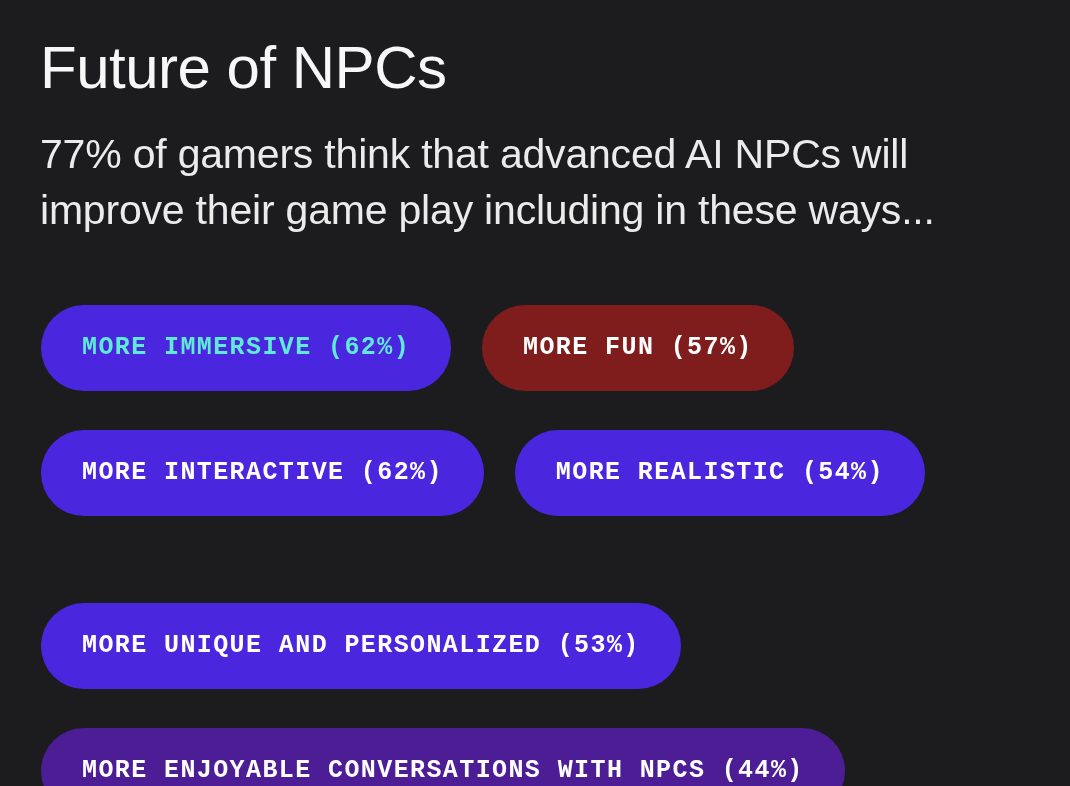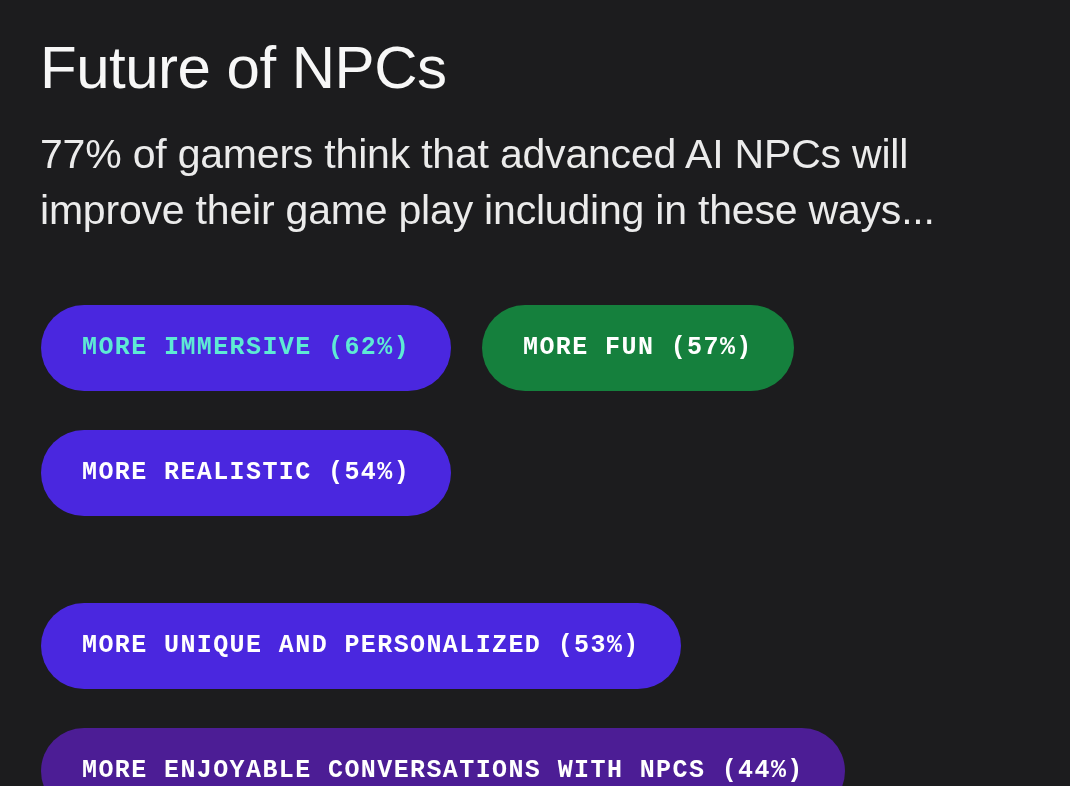--- a/index.html
+++ b/index.html
@@ -107,26 +107,29 @@
     <h1 class="page-title" style="color: rgb(247, 247, 247);">Future of NPCs</h1>
     <p class="page-subtitle" style="color: rgb(235, 235, 235);">77% of gamers think that advanced AI NPCs will improve their game play including in these ways...</p>
   </div>
 
   <div class="pill-rows">
 
     <div class="pill-row">
       <button class="pill" style="background: rgb(74, 39, 223); color: #5eead4;">
         <span class="pill-label">MORE IMMERSIVE (62%)</span>
       </button>
-      <button class="pill" style="background: #15803d; color: rgb(255, 255, 255);">
+      <button class="pill" style="background: #7f1d1d; color: rgb(255, 255, 255);">
         <span class="pill-label">MORE FUN (57%)</span>
       </button>
     </div>
 
     <div class="pill-row">
+      <button class="pill" style="background: rgb(74, 39, 223); color: rgb(255, 255, 255);">
+        <span class="pill-label">MORE INTERACTIVE (62%)</span>
+      </button>
       <button class="pill" style="background: rgb(74, 39, 223); color: rgb(255, 255, 255); align-items: center;">
         <span class="pill-label">MORE REALISTIC (54%)</span>
       </button>
     </div>
 
     <div class="pill-row">
       <button class="pill" style="background: rgb(74, 39, 223); color: rgb(255, 255, 255); margin-top: 48px;">
         <span class="pill-label">MORE UNIQUE AND PERSONALIZED (53%)</span>
       </button>
     </div>

